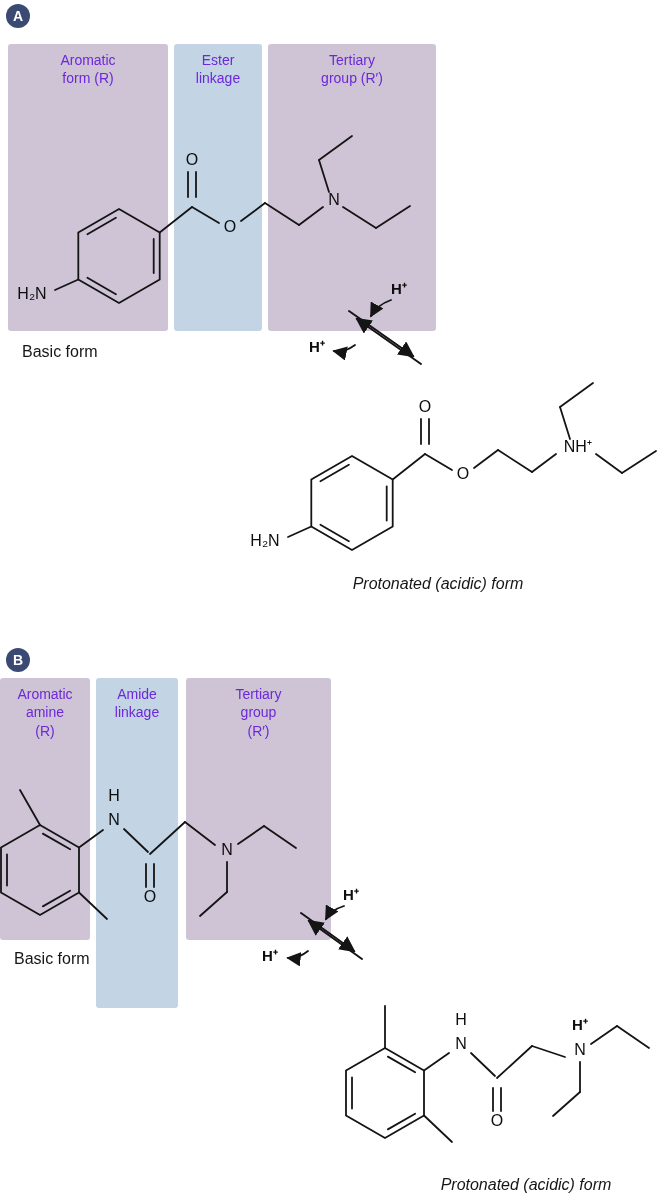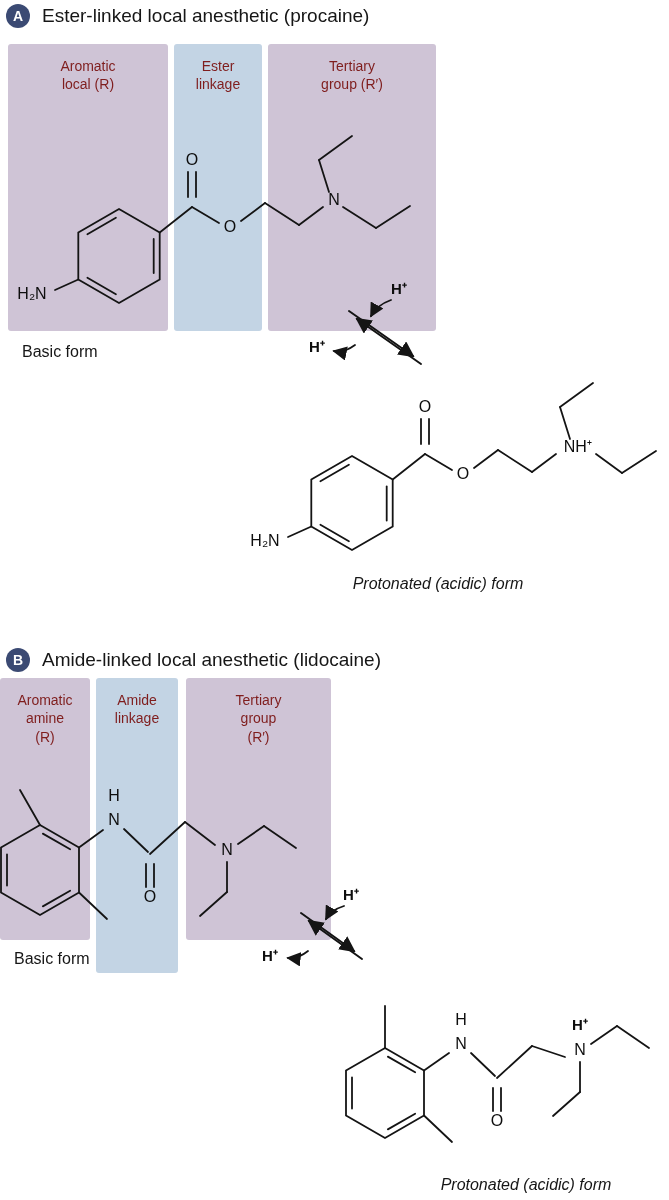--- a/index.html
+++ b/index.html
@@ -10,74 +10,72 @@
   }
   .badge {
     position:absolute; width:24px; height:24px; border-radius:50%;
     background:var(--badge-bg,#3b4a73); color:#fff; font-size:14px; font-weight:700;
     display:flex; align-items:center; justify-content:center; z-index:6;
   }
   .title { position:absolute; font-size:19px; color:#161616; z-index:6; white-space:nowrap; }
   .region { position:absolute; border-radius:3px; z-index:1; }
   .purple { background:var(--purple-box,#cfc4d6); }
   .blue   { background:var(--blue-box,#c3d4e4); }
-  .region-label { padding-top:13px; text-align:center; font-size:14px; line-height:1.32; color:#7f1d1d; }
+  .region-label { padding-top:7px; text-align:center; font-size:14px; line-height:1.32; color:#6d28d9; }
   .caption { position:absolute; font-size:16px; color:#161616; z-index:6; }
   .caption.center { text-align:center;font-style:italic; }
   .mol { position:absolute; left:0; top:0; z-index:5; pointer-events:none; }
   .mol line, .mol path { stroke:var(--ink,#141414); stroke-width:1.8; fill:none; stroke-linecap:round; }
   .mol .arrow-line { stroke-width:2; }
   .mol text {
     fill:#0e0e0e; font-size:16px; text-anchor:middle; dominant-baseline:middle;
     font-family:"Liberation Sans", sans-serif;
   }
   .mol text.hplus { font-size:15px; font-weight:700; }
   .mol .ah-path { fill:var(--ink,#141414); stroke:none; }
 </style>
 </head>
 <body>
 
 <div class="stage">
 
   <div class="badge" style="left:6px;top:4px">A</div>
-  <div class="title" style="left:42px;top:5px">Ester-linked local anesthetic (procaine)</div>
 
   <div class="region purple" style="left:8px;top:44px;width:160px;height:287px">
     <div class="region-label">
       <div>Aromatic</div>
-      <div>local (R)</div>
+      <div>form (R)</div>
     </div>
   </div>
   <div class="region blue" style="left:174px;top:44px;width:88px;height:287px">
     <div class="region-label">
       <div>Ester</div>
       <div>linkage</div>
     </div>
   </div>
   <div class="region purple" style="left:268px;top:44px;width:168px;height:287px">
     <div class="region-label">
       <div>Tertiary</div>
       <div>group (R′)</div>
     </div>
   </div>
 
   <div class="caption" style="left:22px;top:343px">Basic form</div>
   <div class="caption center" style="left:318px;top:575px;width:240px">Protonated (acidic) form</div>
 
   <div class="badge" style="left:6px;top:648px">B</div>
-  <div class="title" style="left:42px;top:649px">Amide-linked local anesthetic (lidocaine)</div>
 
   <div class="region purple" style="left:0px;top:678px;width:90px;height:262px">
     <div class="region-label">
       <div>Aromatic</div>
       <div>amine</div>
       <div>(R)</div>
     </div>
   </div>
-  <div class="region blue" style="left:96px;top:678px;width:82px;height:295px">
+  <div class="region blue" style="left:96px;top:678px;width:82px;height:330px">
     <div class="region-label">
       <div>Amide</div>
       <div>linkage</div>
     </div>
   </div>
   <div class="region purple" style="left:186px;top:678px;width:145px;height:262px">
     <div class="region-label">
       <div>Tertiary</div>
       <div>group</div>
       <div>(R′)</div>

